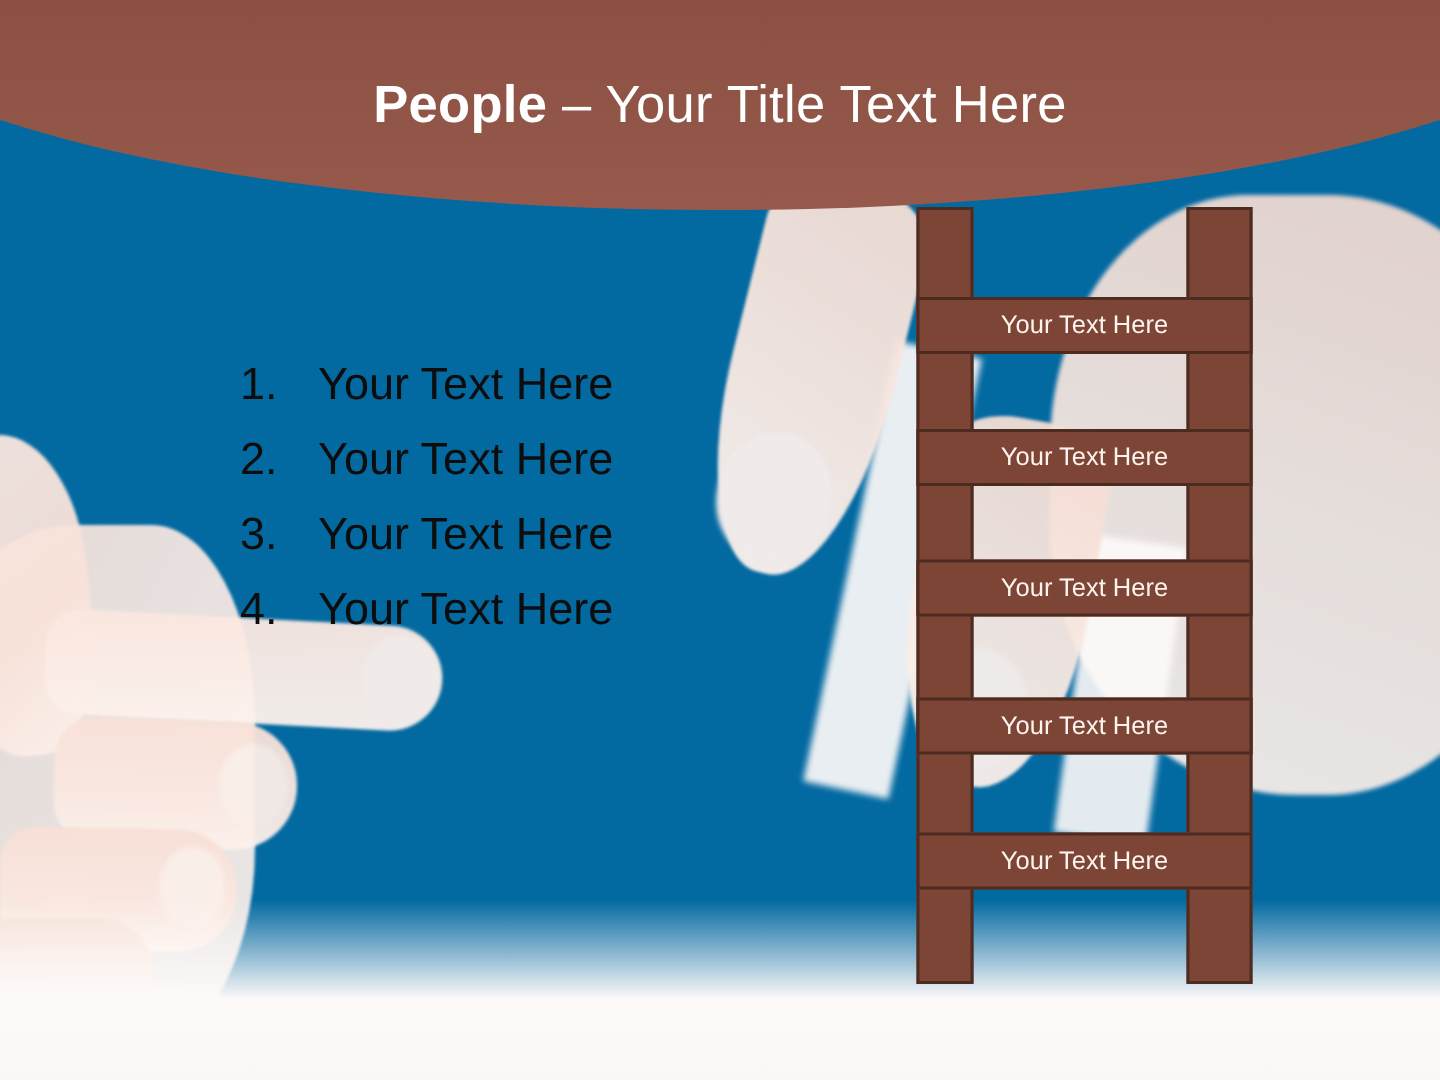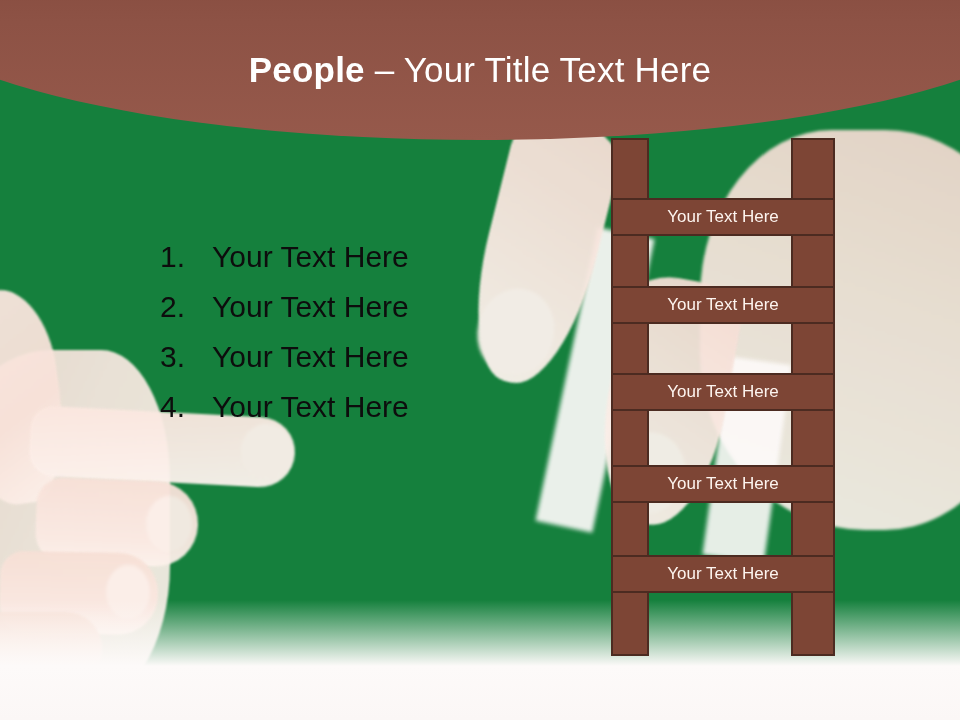--- a/index.html
+++ b/index.html
@@ -12,21 +12,21 @@
     overflow: hidden;
     font-family: "Liberation Sans", sans-serif;
     background: #faf6f5;
   }
 
   .slide {
     position: relative;
     width: 960px;
     height: 720px;
     overflow: hidden;
-    background: #15803d;
+    background: #0369a1;
   }
 
   
   .photo-layer {
     position: absolute;
     inset: 0;
     overflow: hidden;
     pointer-events: none;
   }
 

